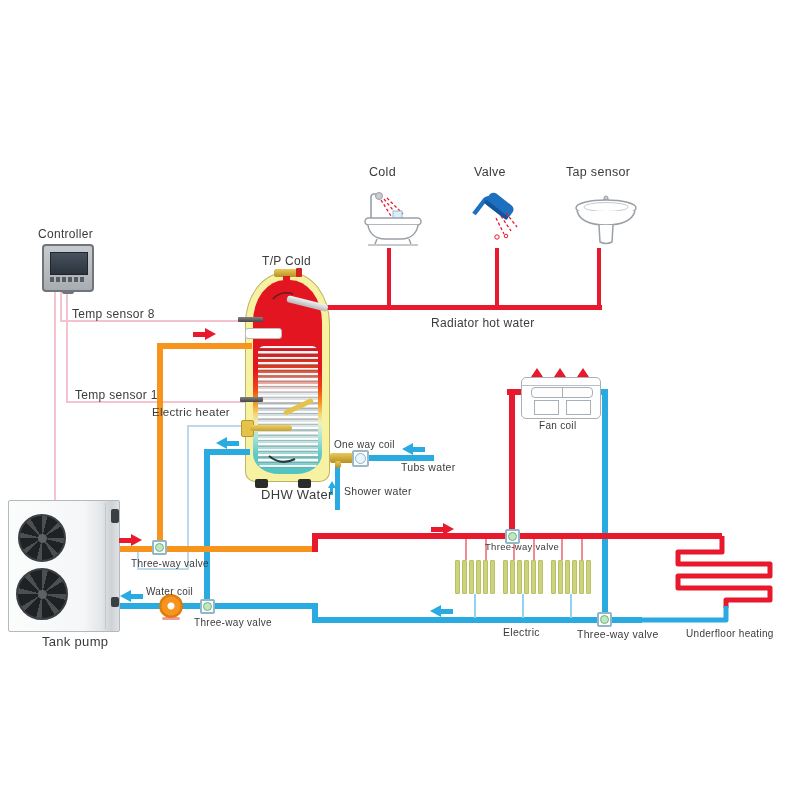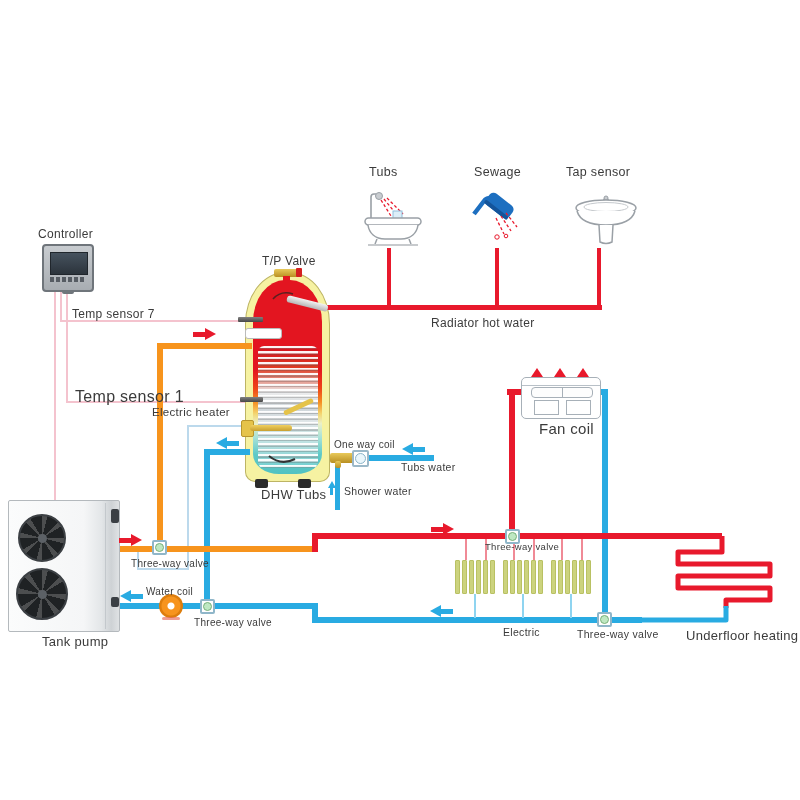--- a/index.html
+++ b/index.html
@@ -306,35 +306,35 @@
   <div class="arrow blue left" style="left:402px;top:443px;">
       <span class="sh"></span>
       <span class="hd"></span>
     </div>
   <div class="arrow blue left mini down" style="left:325px;top:484px;">
       <span class="sh"></span>
       <span class="hd"></span>
     </div>
 
   <div class="lbl" style="left:38px;top:227px;font-size:12px;">Controller</div>
-  <div class="lbl" style="left:72px;top:307px;font-size:12px;">Temp sensor 7</div>
-  <div class="lbl" style="left:75px;top:388px;font-size:16px;">Temp sensor 1</div>
+  <div class="lbl" style="left:72px;top:307px;font-size:12px;">Temp sensor 8</div>
+  <div class="lbl" style="left:75px;top:388px;font-size:12px;">Temp sensor 1</div>
   <div class="lbl" style="left:152px;top:406px;font-size:11.5px;">Electric heater</div>
-  <div class="lbl" style="left:262px;top:254px;font-size:12px;">T/P Valve</div>
-  <div class="lbl" style="left:261px;top:487px;font-size:13px;">DHW Tubs</div>
+  <div class="lbl" style="left:262px;top:254px;font-size:12px;">T/P Cold</div>
+  <div class="lbl" style="left:261px;top:487px;font-size:13px;">DHW Water</div>
   <div class="lbl" style="left:334px;top:439px;font-size:10px;">One way coil</div>
   <div class="lbl" style="left:401px;top:461px;font-size:10.5px;">Tubs  water</div>
   <div class="lbl" style="left:344px;top:485px;font-size:10.5px;">Shower water</div>
-  <div class="lbl" style="left:369px;top:165px;font-size:12.5px;">Tubs</div>
-  <div class="lbl" style="left:474px;top:165px;font-size:12.5px;">Sewage</div>
+  <div class="lbl" style="left:369px;top:165px;font-size:12.5px;">Cold</div>
+  <div class="lbl" style="left:474px;top:165px;font-size:12.5px;">Valve</div>
   <div class="lbl" style="left:566px;top:165px;font-size:12.5px;">Tap sensor</div>
   <div class="lbl" style="left:431px;top:316px;font-size:12px;">Radiator hot water</div>
-  <div class="lbl" style="left:539px;top:420px;font-size:15px;">Fan coil</div>
+  <div class="lbl" style="left:539px;top:420px;font-size:10px;">Fan coil</div>
   <div class="lbl" style="left:485px;top:541px;font-size:9.5px;">Three-way valve</div>
   <div class="lbl" style="left:131px;top:558px;font-size:10px;">Three-way valve</div>
   <div class="lbl" style="left:194px;top:617px;font-size:10px;">Three-way valve</div>
   <div class="lbl" style="left:577px;top:628px;font-size:10.5px;">Three-way valve</div>
   <div class="lbl" style="left:146px;top:586px;font-size:10px;">Water coil</div>
   <div class="lbl" style="left:503px;top:626px;font-size:10.5px;">Electric</div>
-  <div class="lbl" style="left:686px;top:628px;font-size:13px;">Underfloor heating</div>
+  <div class="lbl" style="left:686px;top:628px;font-size:10px;">Underfloor heating</div>
   <div class="lbl" style="left:42px;top:634px;font-size:13px;">Tank pump</div>
 
 </div>
 
 </body></html>

